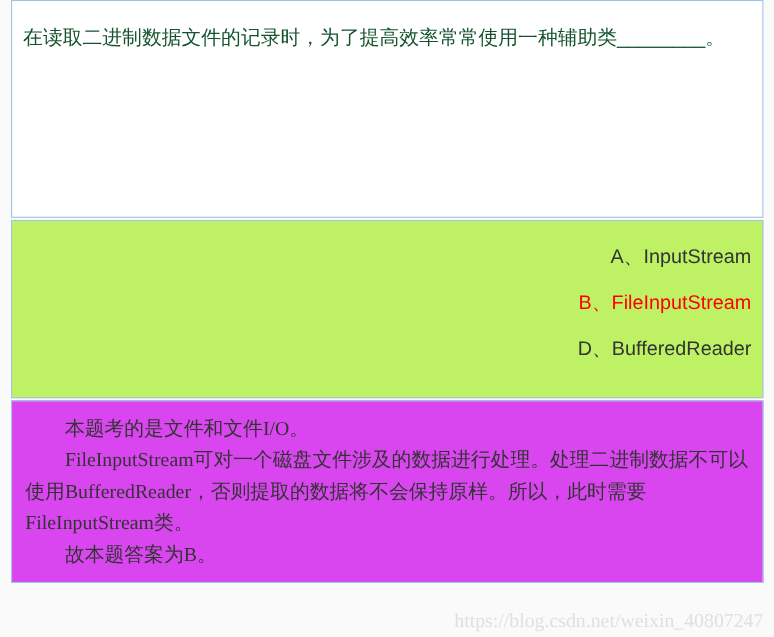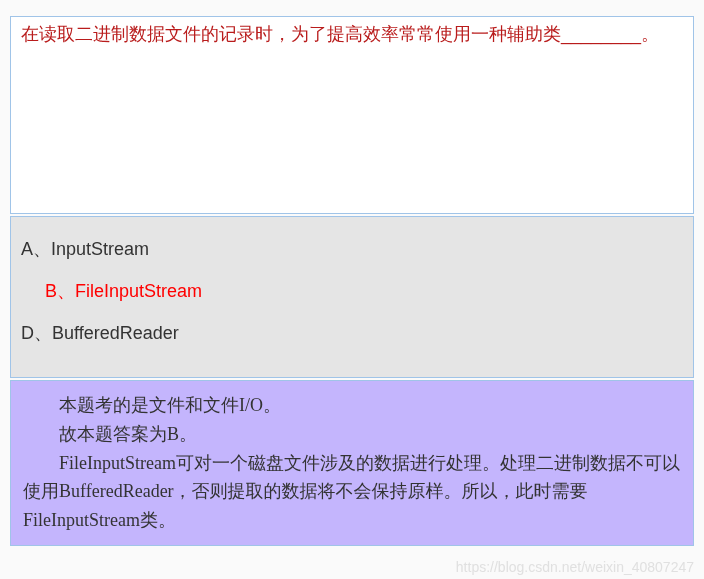--- a/index.html
+++ b/index.html
@@ -12,70 +12,71 @@
       font-size: 18px;
       background: #fafafa;
       width: 704px;
       height: 579px;
       position: relative;
       overflow: hidden;
     }
     .question-box {
       border: 1px solid #a0c4e8;
       background: #ffffff;
-      margin: 16px 10px 2px 10px;
-      padding: 4px 10px;
+      margin: 0 10px 2px 10px;
+      padding: 20px 10px;
       height: 198px;
-      color: #b91c1c;
+      color: #14532d;
       line-height: 1.5;
     }
     .options-box {
       border: 1px solid #a0c4e8;
-      background: #e5e5e5;
+      background: #bef264;
       margin: 0 10px 2px 10px;
       padding: 20px 10px;
       color: #333;
+      text-align: right;
     }
     .option {
       margin-bottom: 18px;
       font-size: 18px;
     }
     .option:last-child {
       margin-bottom: 12px;
     }
     .option.correct {
       color: #ff0000;
       margin-left: 24px;
     }
     .option .label {
       font-family: Arial, sans-serif;
     }
     .option .text {
       font-family: Arial, sans-serif;
     }
     .explanation-box {
       border: 1px solid #a0c4e8;
-      background: #c4b5fd;
+      background: #d946ef;
       margin: 0 10px 0 10px;
       padding: 10px 12px;
       color: #333;
       font-family: "SimSun", serif;
       line-height: 1.6;
     }
     .explanation-box p {
       text-indent: 2em;
       margin: 0;
     }
     .watermark {
       position: absolute;
       bottom: 4px;
       right: 10px;
       color: #e0e0e0;
-      font-size: 14px;
-      font-family: Liberation Sans, sans-serif;
+      font-size: 18px;
+      font-family: Liberation Serif, serif;
       pointer-events: none;
     }
   </style>
 </head>
 <body>
 
 <div class="question-box">
   <span>在读取二进制数据文件的记录时，为了提高效率常常使用一种辅助类________。</span>
 </div>
 
@@ -86,17 +87,17 @@
   <div class="option correct">
     <span class="label">B、</span><span class="text">FileInputStream</span>
   </div>
   <div class="option">
     <span class="label">D、</span><span class="text">BufferedReader</span>
   </div>
 </div>
 
 <div class="explanation-box">
   <p>本题考的是文件和文件I/O。</p>
+  <p>FileInputStream可对一个磁盘文件涉及的数据进行处理。处理二进制数据不可以使用BufferedReader，否则提取的数据将不会保持原样。所以，此时需要FileInputStream类。</p>
   <p>故本题答案为B。</p>
-  <p>FileInputStream可对一个磁盘文件涉及的数据进行处理。处理二进制数据不可以使用BufferedReader，否则提取的数据将不会保持原样。所以，此时需要FileInputStream类。</p>
 </div>
 
 <div class="watermark">https://blog.csdn.net/weixin_40807247</div>
 
 </body></html>

